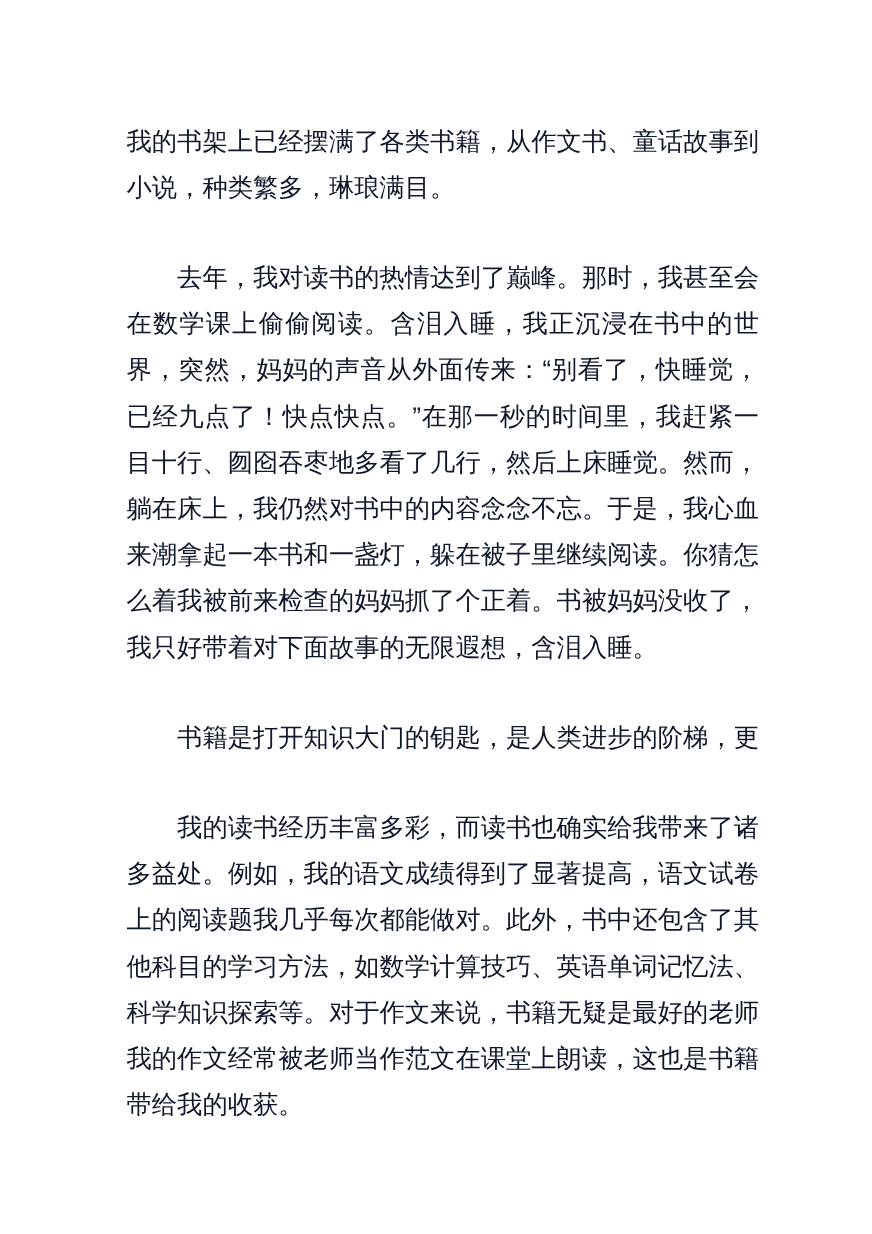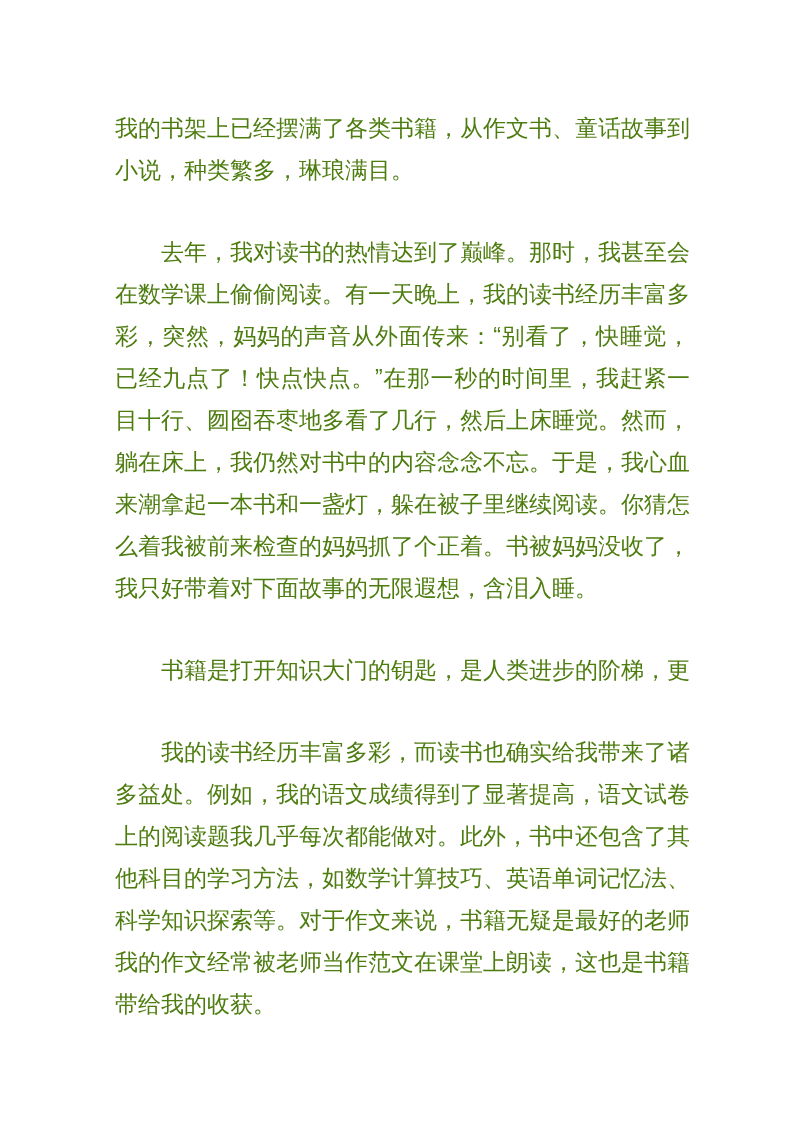--- a/index.html
+++ b/index.html
@@ -16,33 +16,33 @@
     height: 1122px;
     background: #ffffff;
     overflow: hidden;
   }
   .content {
     padding: 107px 103px 0 115px; 
   }
   p.para {
     font-size: 23px;
     line-height: 42px;
-    color: #4d7c0f;
+    color: #0f172a;
     text-align: justify;
     word-break: break-all;
     letter-spacing: 0;
     margin: 0 0 40px 0;
   }
   p.para.indent {
     text-indent: 2em;
   }
 </style>
 </head>
 <body>
 
 <div class="page">
   <div class="content">
     <p class="para">我的书架上已经摆满了各类书籍，从作文书、童话故事到小说，种类繁多，琳琅满目。</p>
-    <p class="para indent">去年，我对读书的热情达到了巅峰。那时，我甚至会在数学课上偷偷阅读。有一天晚上，我的读书经历丰富多彩，突然，妈妈的声音从外面传来：“别看了，快睡觉，已经九点了！快点快点。”在那一秒的时间里，我赶紧一目十行、囫囵吞枣地多看了几行，然后上床睡觉。然而，躺在床上，我仍然对书中的内容念念不忘。于是，我心血来潮拿起一本书和一盏灯，躲在被子里继续阅读。你猜怎么着我被前来检查的妈妈抓了个正着。书被妈妈没收了，我只好带着对下面故事的无限遐想，含泪入睡。</p>
+    <p class="para indent">去年，我对读书的热情达到了巅峰。那时，我甚至会在数学课上偷偷阅读。含泪入睡，我正沉浸在书中的世界，突然，妈妈的声音从外面传来：“别看了，快睡觉，已经九点了！快点快点。”在那一秒的时间里，我赶紧一目十行、囫囵吞枣地多看了几行，然后上床睡觉。然而，躺在床上，我仍然对书中的内容念念不忘。于是，我心血来潮拿起一本书和一盏灯，躲在被子里继续阅读。你猜怎么着我被前来检查的妈妈抓了个正着。书被妈妈没收了，我只好带着对下面故事的无限遐想，含泪入睡。</p>
     <p class="para indent">书籍是打开知识大门的钥匙，是人类进步的阶梯，更</p>
     <p class="para indent">我的读书经历丰富多彩，而读书也确实给我带来了诸多益处。例如，我的语文成绩得到了显著提高，语文试卷上的阅读题我几乎每次都能做对。此外，书中还包含了其他科目的学习方法，如数学计算技巧、英语单词记忆法、科学知识探索等。对于作文来说，书籍无疑是最好的老师我的作文经常被老师当作范文在课堂上朗读，这也是书籍带给我的收获。</p>
   </div>
 </div>
 
 </body></html>

